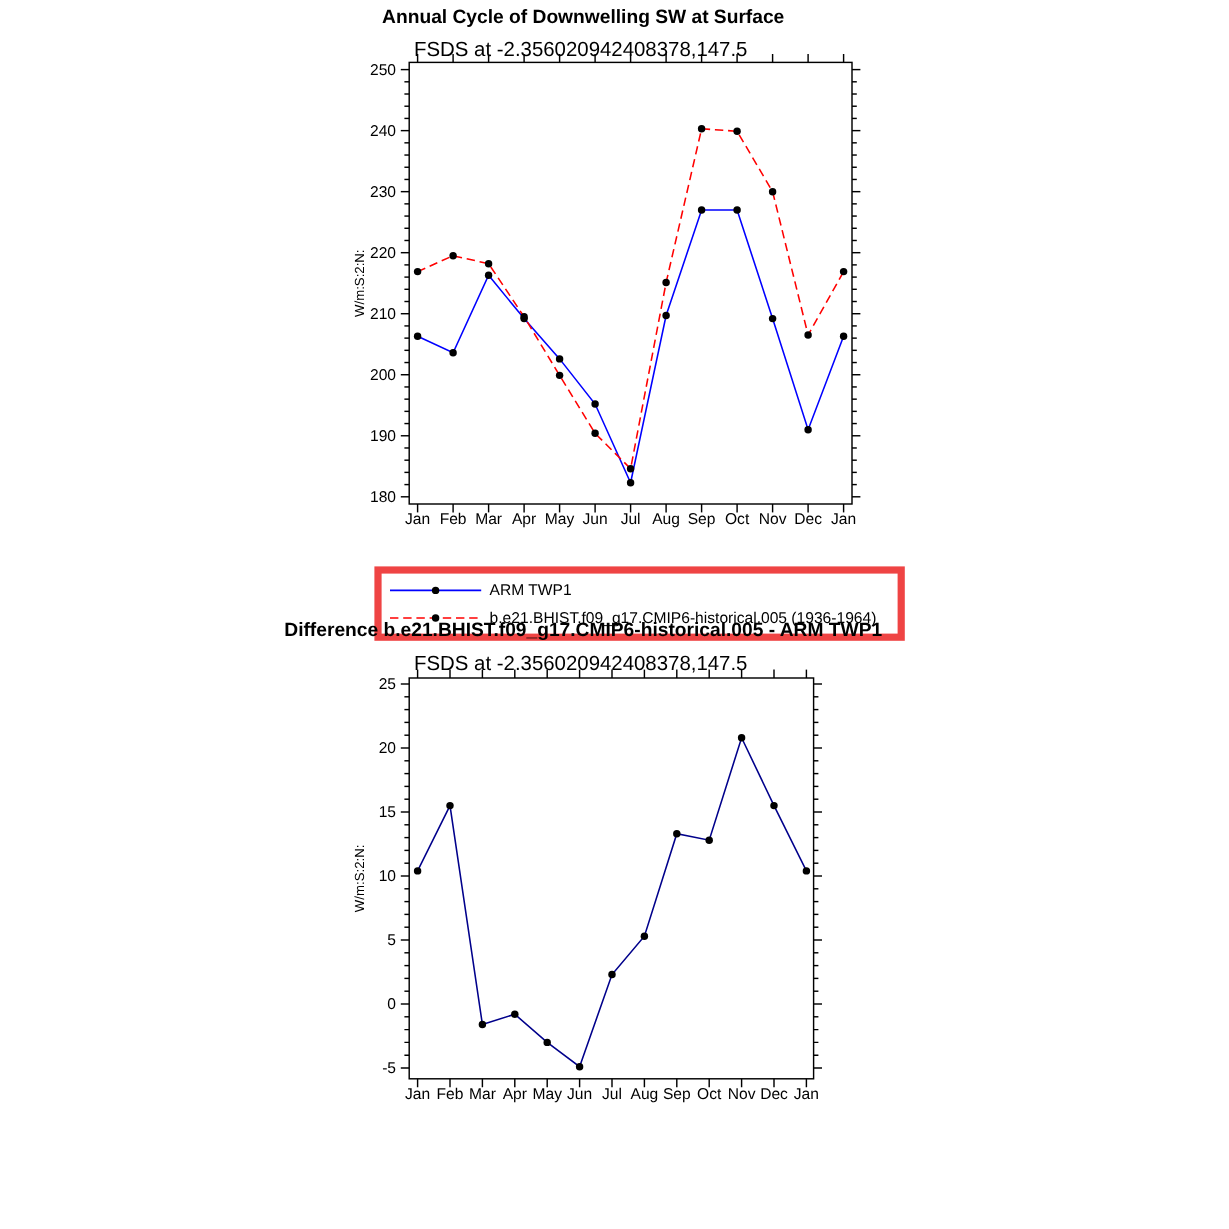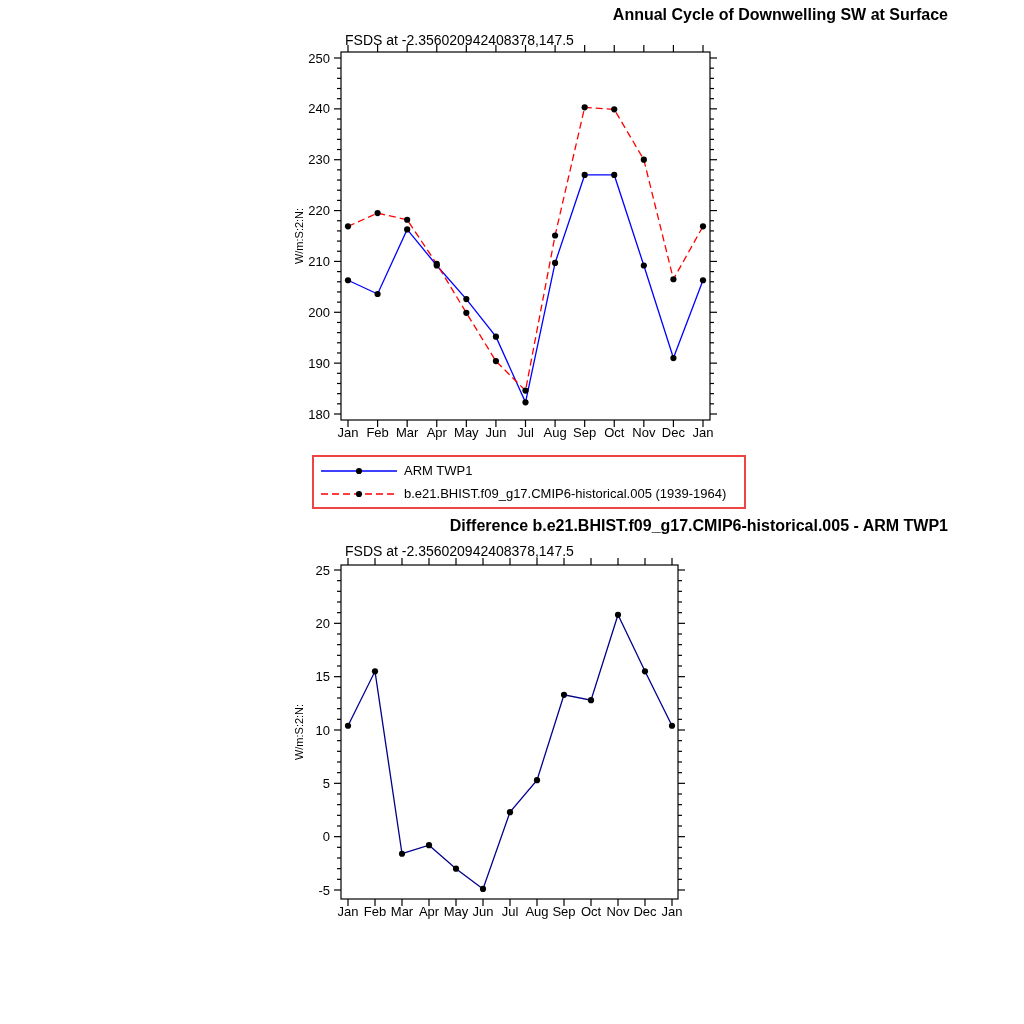--- a/index.html
+++ b/index.html
@@ -1,29 +1,29 @@
 <!DOCTYPE html>
 <html><head>
 <meta charset="utf-8">
 <style>
   html,body{margin:0;padding:0;}
   body{
     width:1024px;height:1024px;background:#ffffff;position:relative;overflow:hidden;
     font-family:"Liberation Sans", sans-serif;color:#000;
   }
   #charts{position:absolute;left:0;top:0;}
-  .title{position:absolute;left:0;width:948px;text-align:right;font-weight:bold;}
+  .title{position:absolute;left:12px;width:948px;text-align:center;font-weight:bold;}
   .title-top{top:6px;font-size:16px;}
   .title-bottom{top:517px;font-size:16px;}
-  .subtitle{position:absolute;font-size:14px;}
+  .subtitle{position:absolute;font-size:17px;}
   .subtitle-top{left:345px;top:32px;}
   .subtitle-bottom{left:345px;top:543px;}
   .legend{
-    position:absolute;left:312px;top:455px;width:430px;
-    border:2px solid #ef4444;background:#fff;padding:2px 0;
+    position:absolute;left:312px;top:472px;width:430px;
+    border:6px solid #ef4444;background:#fff;padding:2px 0;
   }
   .legend-row{display:flex;align-items:center;height:23px;padding-left:5px;font-size:13px;}
   .legend-sample{display:inline-flex;width:80px;height:14px;}
   .legend-label{margin-left:5px;white-space:nowrap;}
 </style>
 </head>
 <body>
 
 <div class="page">
 
@@ -321,21 +321,21 @@
         </span>
       <span class="legend-label">ARM TWP1</span>
     </div>
     <div class="legend-row">
       <span class="legend-sample" id="legend-sample-1">
           <svg width="80" height="14">
             <line x1="2" y1="7" x2="78" y2="7" stroke="#ff0000" stroke-width="1.3" stroke-dasharray="7,4"></line>
             <circle cx="40" cy="7" r="3.1" fill="#000000"></circle>
           </svg>
         </span>
-      <span class="legend-label">b.e21.BHIST.f09_g17.CMIP6-historical.005 (1939-1964)</span>
+      <span class="legend-label">b.e21.BHIST.f09_g17.CMIP6-historical.005 (1936-1964)</span>
     </div>
   </div>
 
   <div class="title title-bottom">Difference b.e21.BHIST.f09_g17.CMIP6-historical.005 - ARM TWP1</div>
 
   <div class="subtitle subtitle-bottom">FSDS at -2.356020942408378,147.5</div>
 
 </div>
 
 </body></html>

